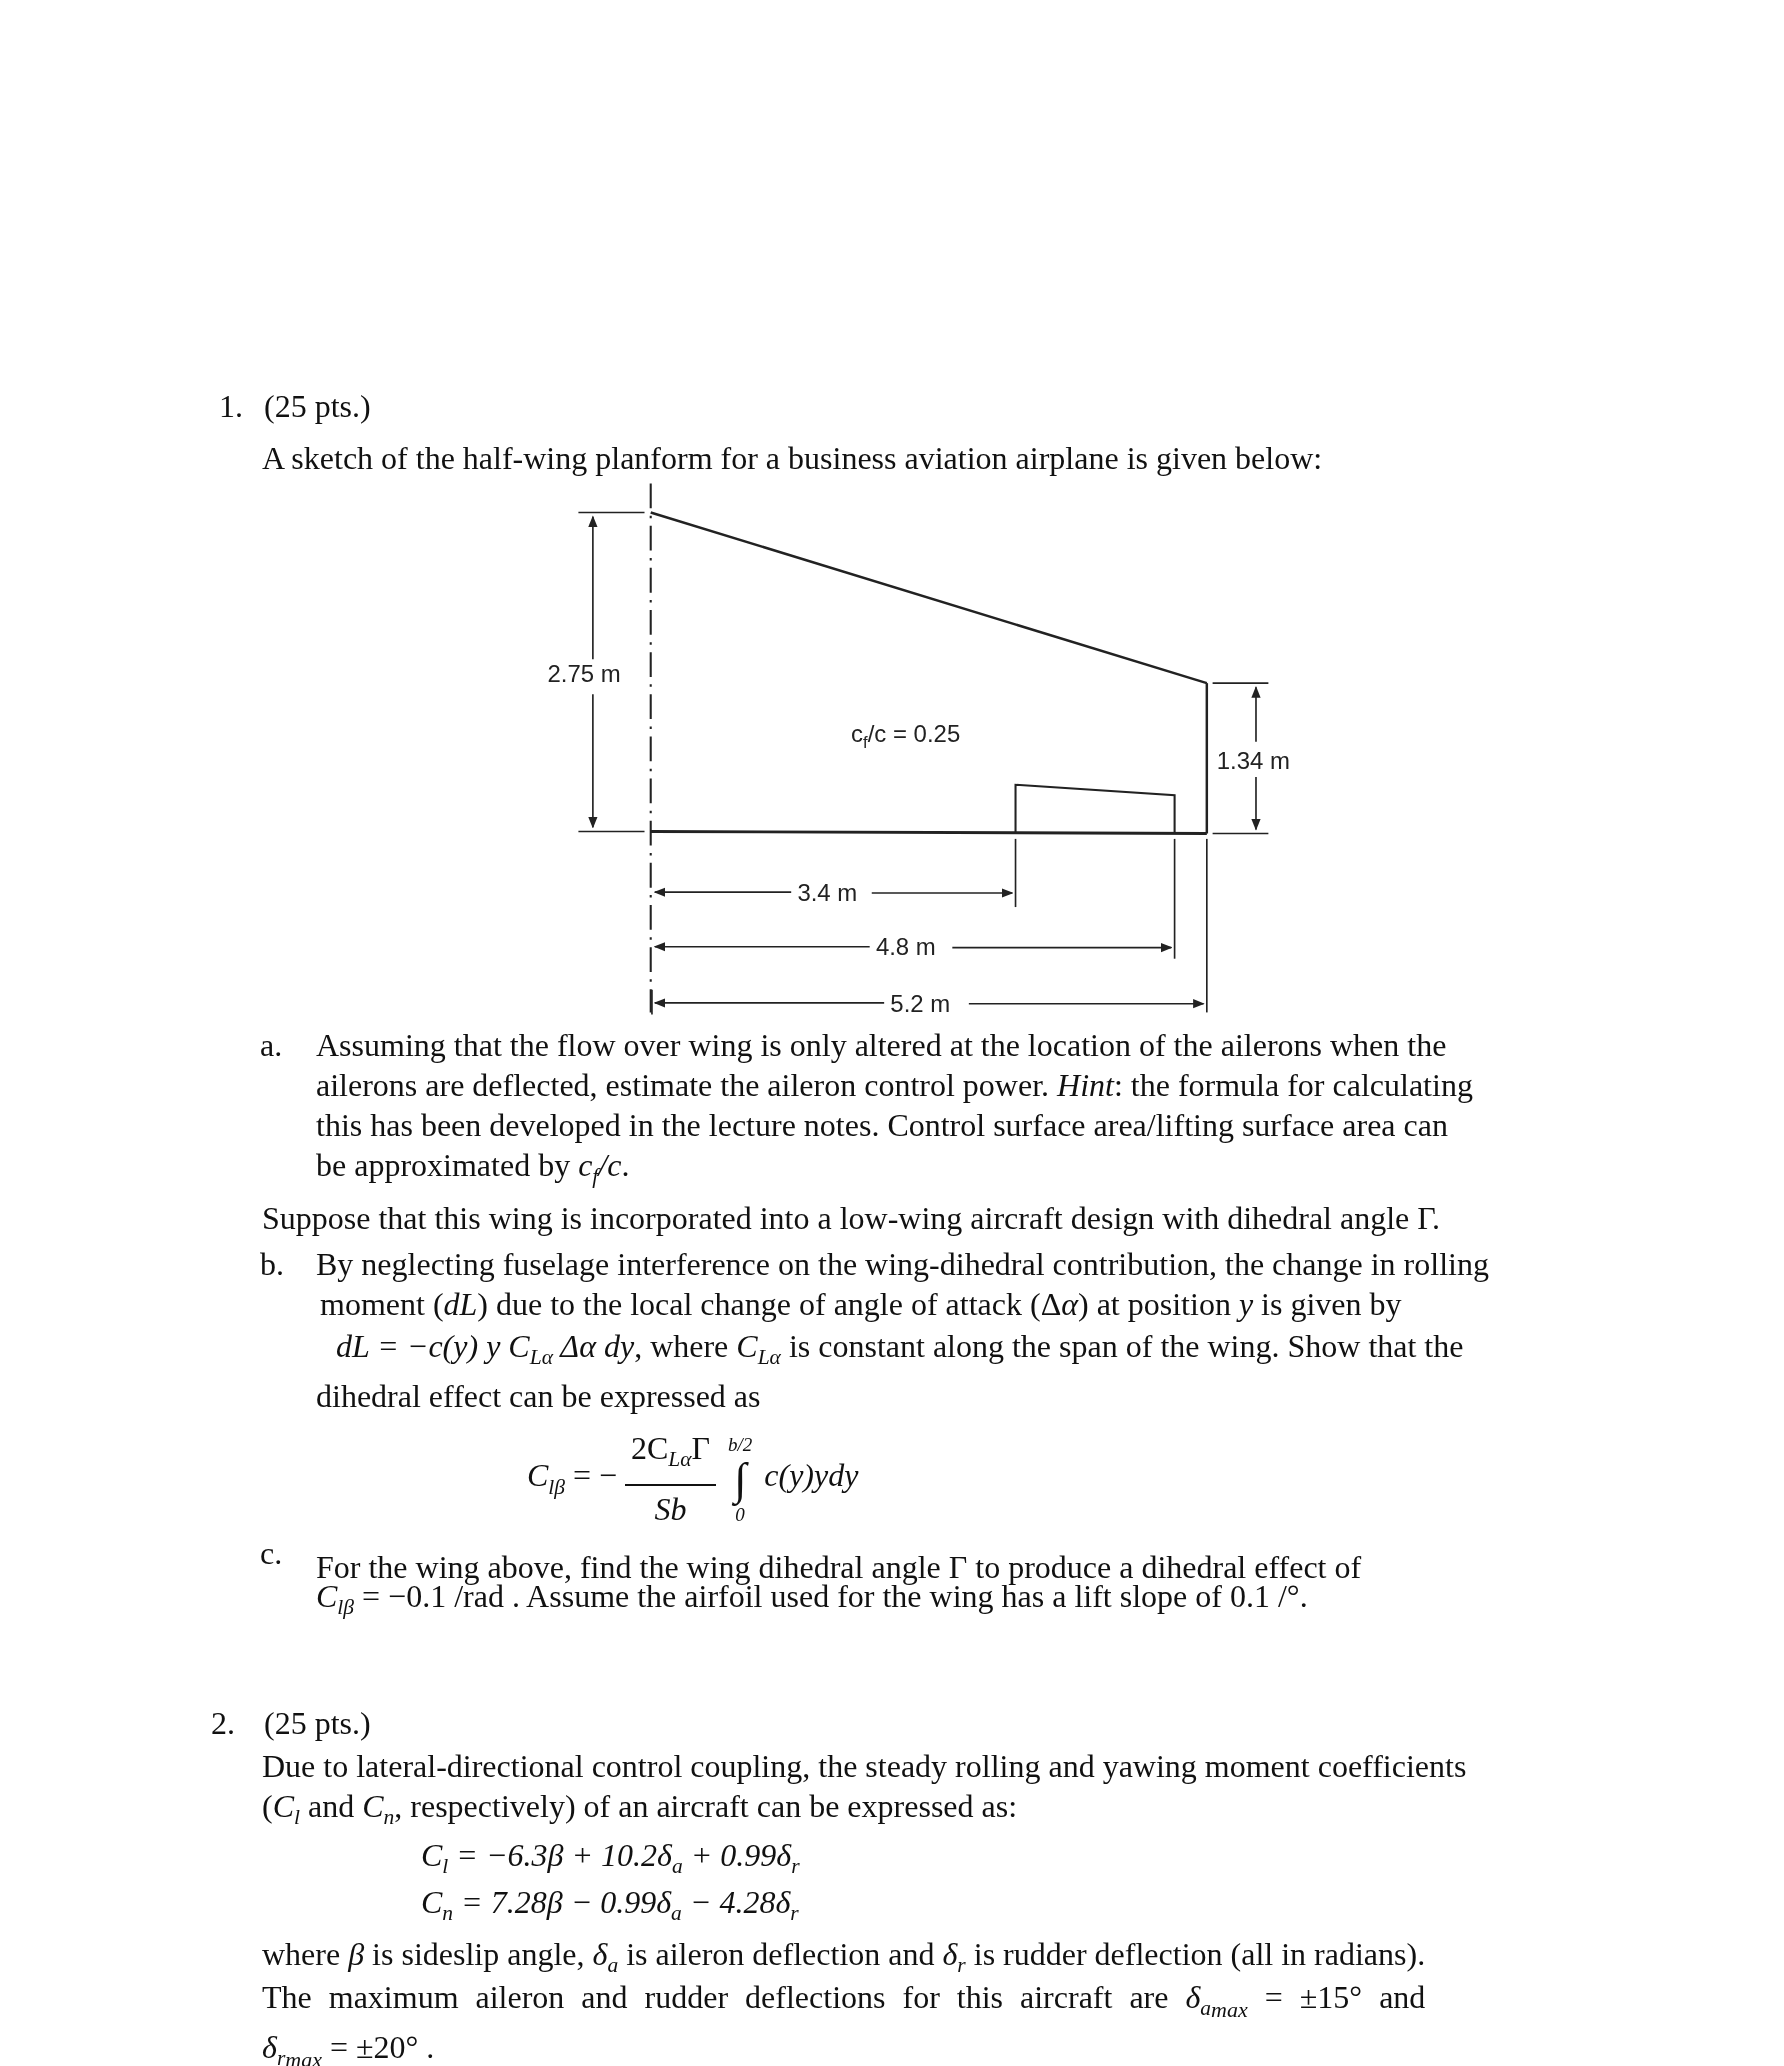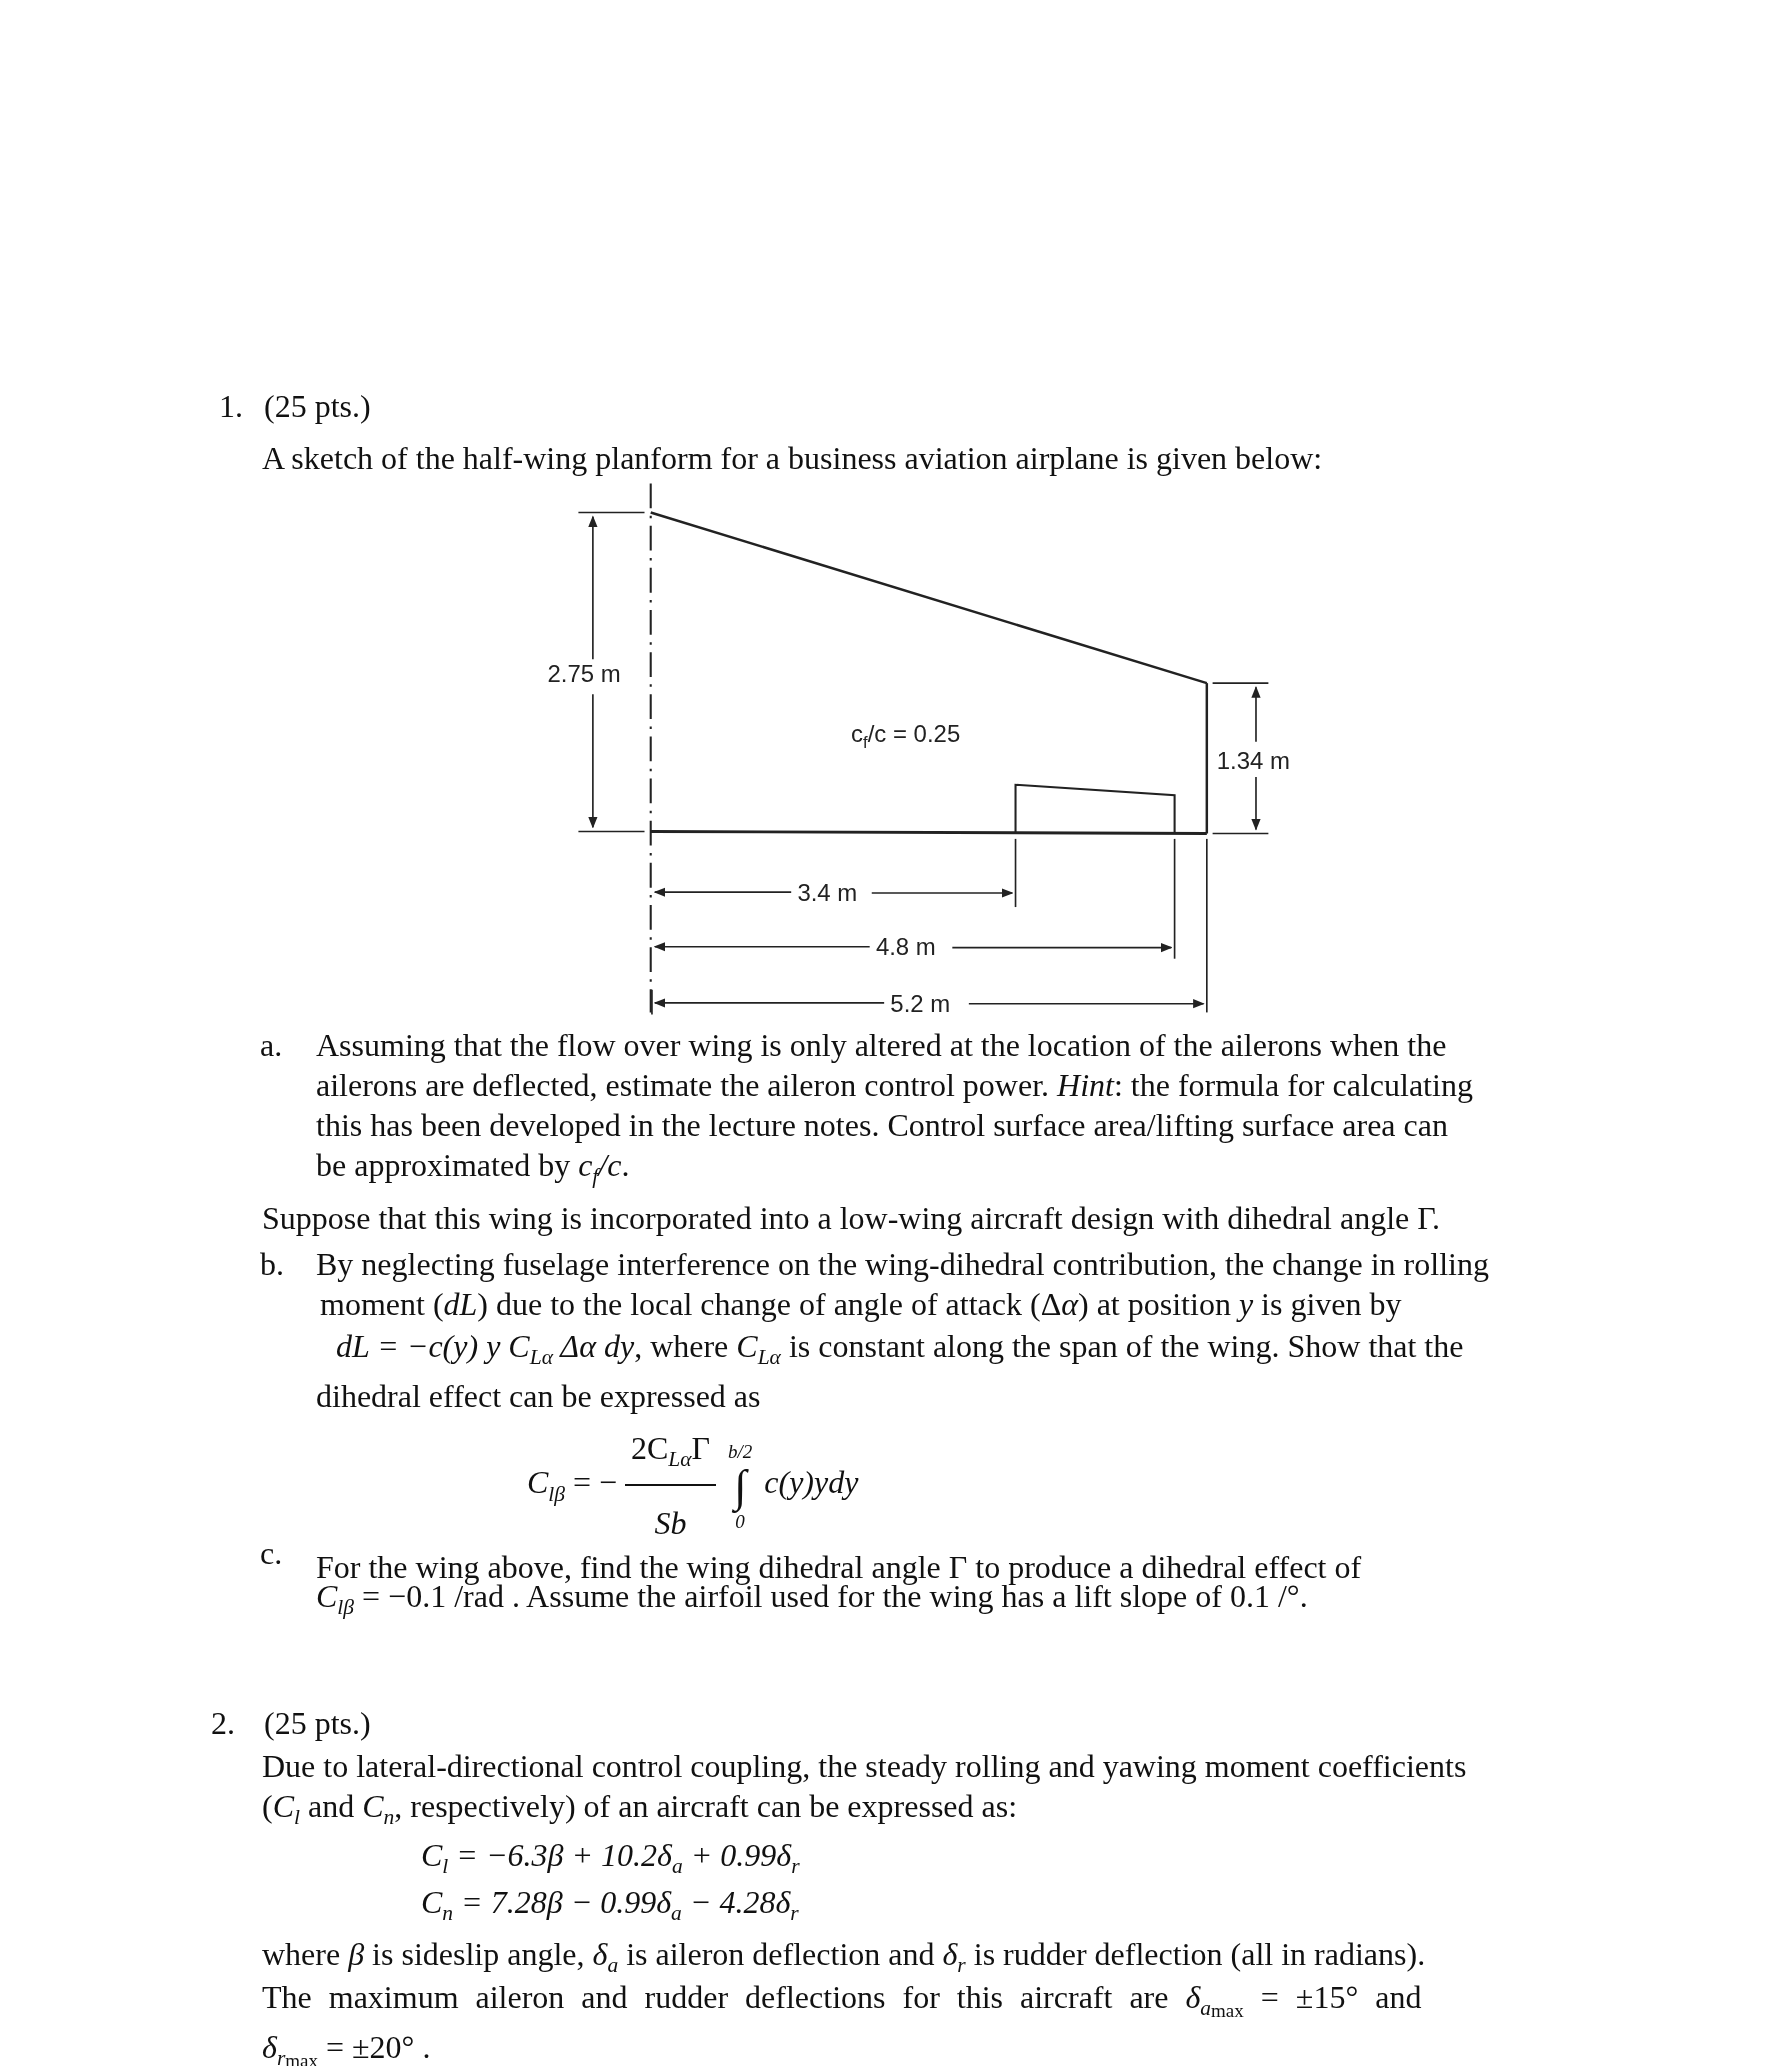--- a/index.html
+++ b/index.html
@@ -3,26 +3,26 @@
 <meta charset="utf-8">
 <style>
   html, body { margin: 0; padding: 0; background: #ffffff; }
   body {
     width: 1784px; height: 2309px; position: relative; overflow: hidden;
     font-family: "Liberation Serif", "DejaVu Serif", serif; color: #111;
   }
   .t { position: absolute; font-size: 32px; line-height: 40px; white-space: nowrap; }
   .it { font-style: italic; text-align: center; }
   .sub { font-size: 21.5px; vertical-align: -7.4px; }
-  .subsm { font-size: 19px; vertical-align: -9px; }
+  .subsm { font-size: 22px; vertical-align: -9px; font-style: italic; }
   .diagram { position: absolute; left: 0; top: 0; }
   .diag-label { font-family: "Liberation Sans", "DejaVu Sans", sans-serif; font-size: 58px; fill: #222; }
   .frac { display: inline-block; vertical-align: middle; text-align: center; }
   .frac .num { display: block; border-bottom: 2.9px solid #111; padding: 0 5.8px 1.7px; }
-  .frac .den { display: block; padding-top: 15px; }
+  .frac .den { display: block; padding-top: 1px; }
   .integral { display: inline-block; vertical-align: middle; text-align: center; line-height: 25px; margin: 0 4.1px; }
   .integral .lim { font-size: 19px; font-style: italic; display: block; }
   .integral .sym { font-size: 45px; display: block; line-height: 45px; }
 </style>
 </head>
 <body>
 
 <div class="t" style="left:219px; top:386px;">1.</div>
 <div class="t" style="left:264px; top:386px;">(25 pts.)</div>
 <div class="t" style="left:262px; top:438px;">A sketch of the half-wing planform for a business aviation airplane is given below:</div>

